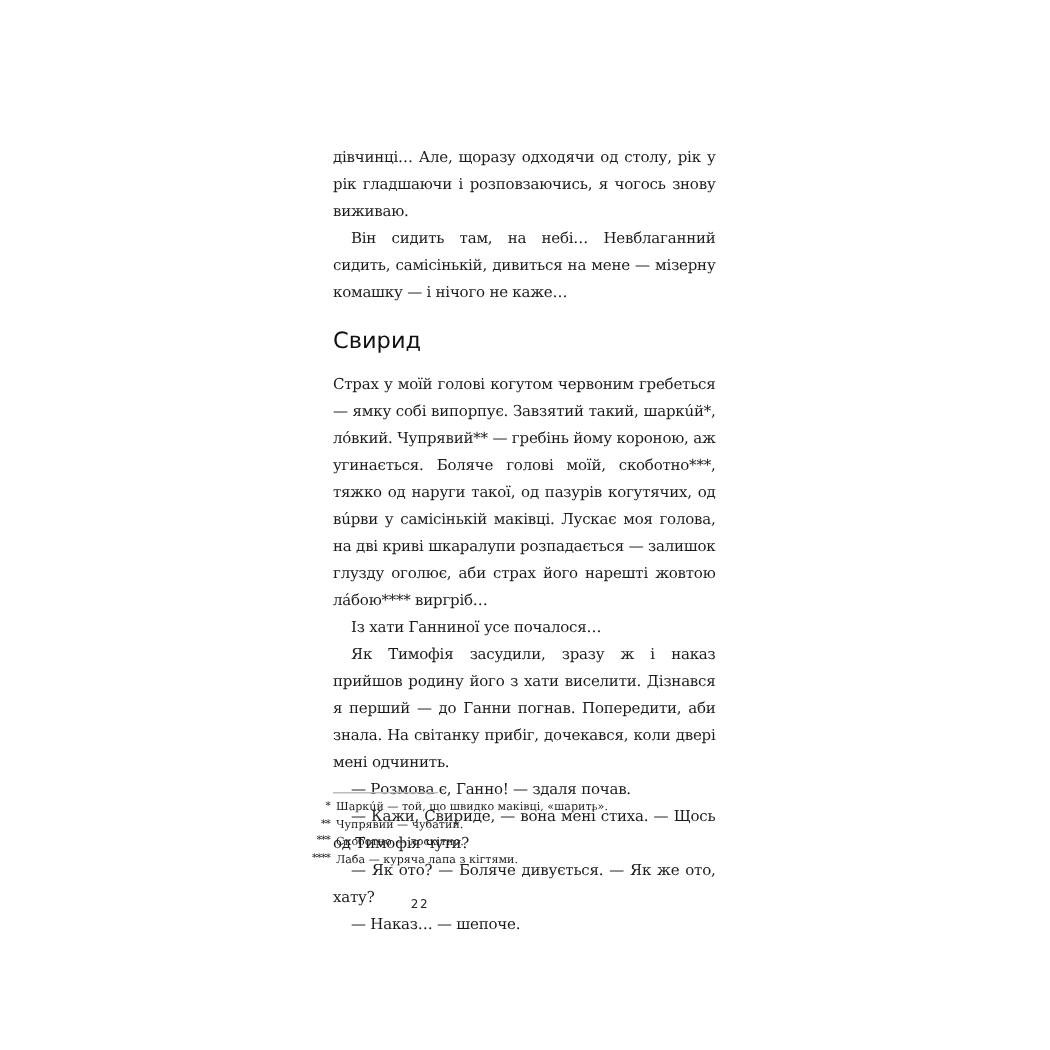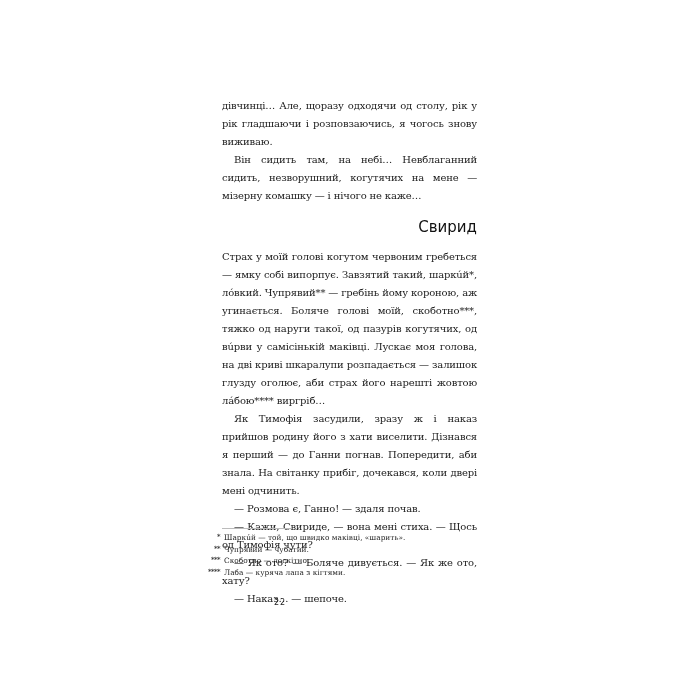--- a/index.html
+++ b/index.html
@@ -33,21 +33,21 @@
       letter-spacing: -0.15px;
     }
     .para.indent { text-indent: 12px; }
     .para.noindent { text-indent: 0; }
     .block-top { top: 97px; }
     .heading {
       position: absolute;
       left: 222px;
       width: 255px;
       top: 218px;
-      text-align: right;
+      text-align: left;
       font-family: "DejaVu Sans", "Liberation Sans", sans-serif;
       font-size: 15px;
       font-weight: 500;
       color: #111;
       margin: 0;
     }
     .block-main { top: 248px; }
     .fn-rule {
       position: absolute;
       left: 222px;
@@ -86,27 +86,28 @@
       color: #222;
     }
   </style>
 </head>
 <body>
 
 <div class="page">
 
   <div class="column block-top">
     <p class="para noindent">дівчинці… Але, щоразу одходячи од столу, рік у рік гладшаючи і розповзаючись, я чогось знову виживаю.</p>
-    <p class="para indent">Він сидить там, на небі… Невблаганний сидить, незворушний, когутячих на мене — мізерну комашку — і нічого не каже…</p>
+    <p class="para indent">Він сидить там, на небі… Невблаганний сидить, самісінькій, дивиться на мене — мізерну комашку — і нічого не каже…</p>
   </div>
 
   <h2 class="heading">Свирид</h2>
 
   <div class="column block-main">
     <p class="para noindent">Страх у моїй голові когутом червоним гребеться — ямку собі випорпує. Завзятий такий, шаркúй*, лóвкий. Чупрявий** — гребінь йому короною, аж угинається. Боляче голові моїй, скоботно***, тяжко од наруги такої, од пазурів когутячих, од вúрви у самісінькій маківці. Лускає моя голова, на дві криві шкаралупи розпадається — залишок глузду оголює, аби страх його нарешті жовтою лáбою**** виргріб…</p>
+    <p class="para indent">Із хати Ганниної усе почалося…</p>
     <p class="para indent">Як Тимофія засудили, зразу ж і наказ прийшов родину його з хати виселити. Дізнався я перший — до Ганни погнав. Попередити, аби знала. На світанку прибіг, дочекався, коли двері мені одчинить.</p>
     <p class="para indent">— Розмова є, Ганно! — здаля почав.</p>
     <p class="para indent">— Кажи, Свириде, — вона мені стиха. — Щось од Тимофія чути?</p>
     <p class="para indent">— Як ото? — Боляче дивується. — Як же ото, хату?</p>
     <p class="para indent">— Наказ… — шепоче.</p>
   </div>
 
   <div class="fn-rule"></div>
 
   <div class="footnotes">

